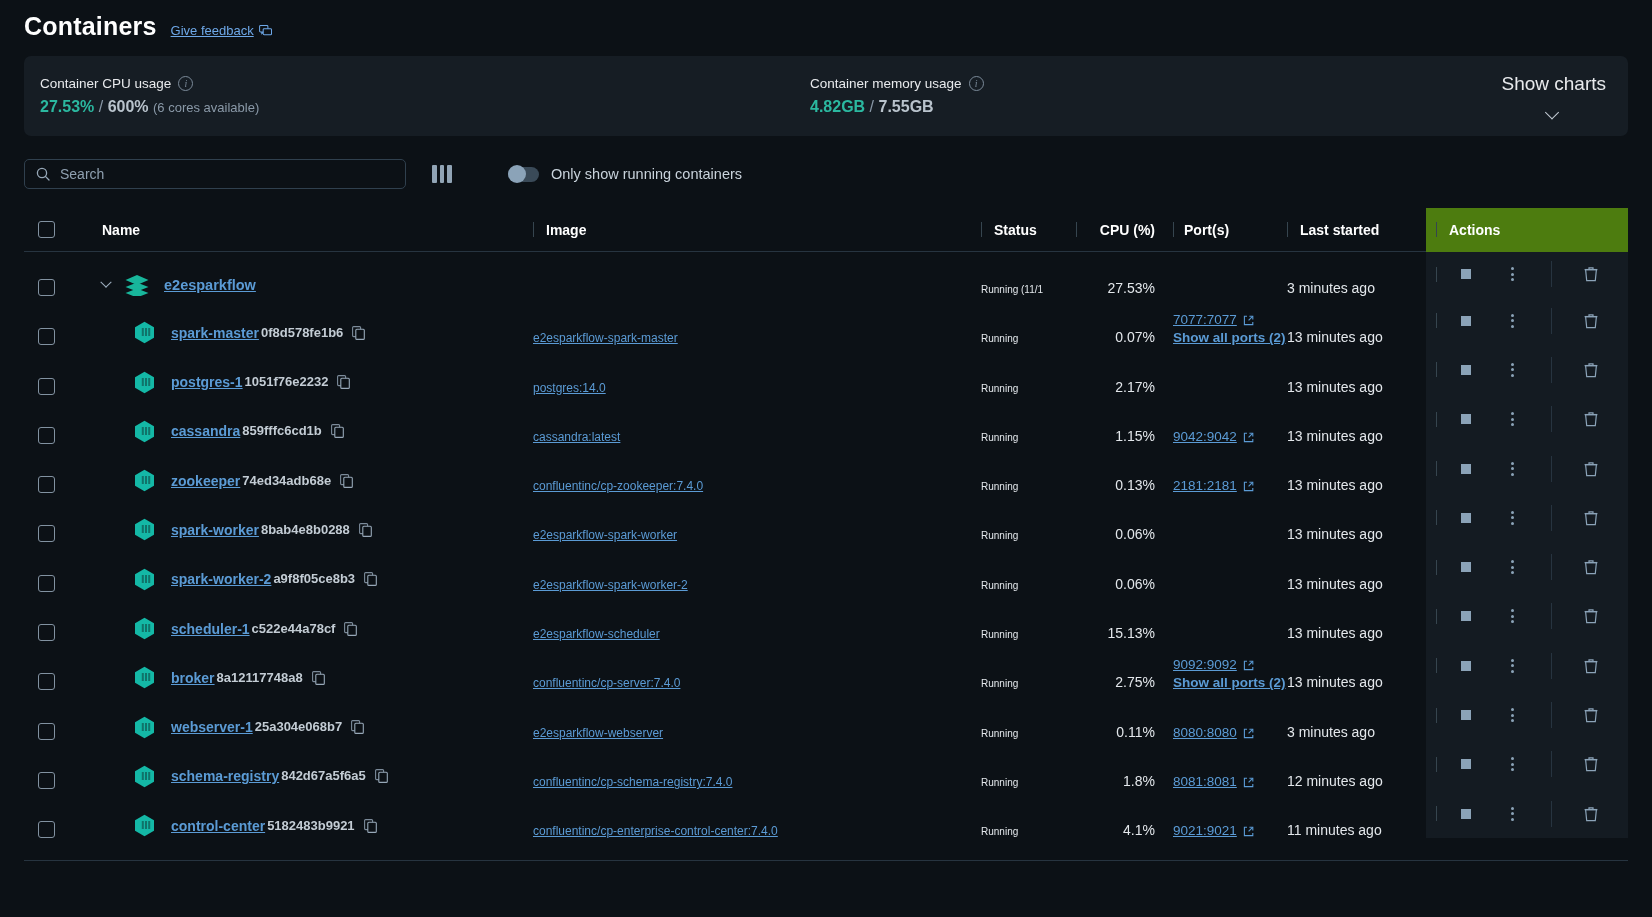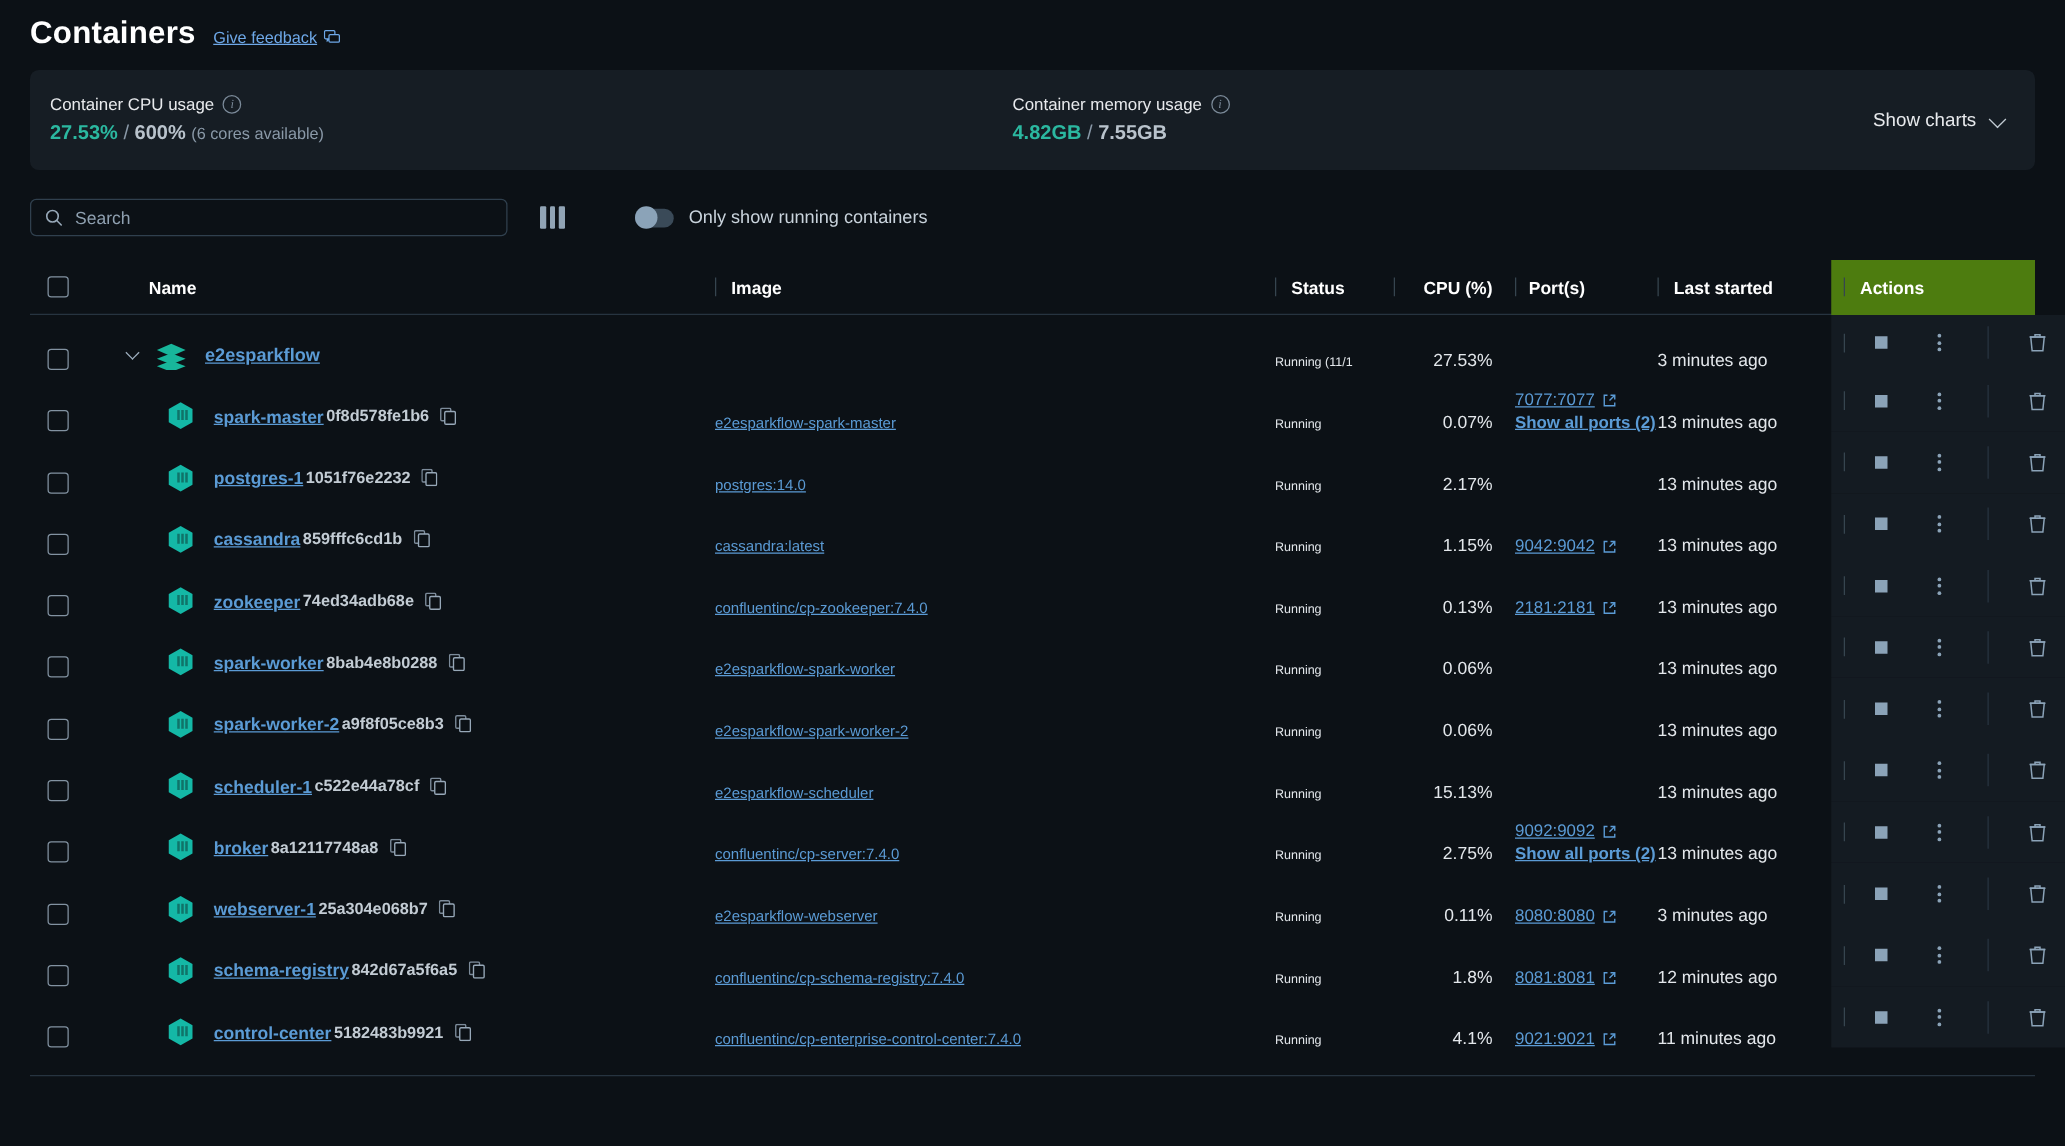--- a/index.html
+++ b/index.html
@@ -47,21 +47,21 @@
     cursor: pointer; display: inline-block;
   }
   .stat-value { font-size: 16px; }
   .stat-value .used { color: #2bb8a0; font-weight: bold; }
   .stat-value .sep { color: #8a99a8; }
   .stat-value .total { color: #b9c3cc; font-weight: bold; }
   .stat-value .note { color: #8a99a8; font-size: 13px; font-weight: normal; }
   .show-charts {
     position: absolute; right: 22px; top: 50%; transform: translateY(-50%);
     display: flex; align-items: center; gap: 12px;
-    font-size: 15px; color: #e8eaed; cursor: pointer;
+    font-size: 19px; color: #e8eaed; cursor: pointer; flex-direction: column;
   }
   .chev { width: 13px; height: 13px; position: relative; }
   .chev::after {
     content: ""; position: absolute; left: 0; top: 1px;
     width: 9px; height: 9px;
     border-right: 1.8px solid #c3ccd4; border-bottom: 1.8px solid #c3ccd4;
     transform: rotate(45deg);
   }
 
   
@@ -110,21 +110,21 @@
   .tbody { }
   .row {
     display: flex; align-items: flex-end;
     height: 49.3px; font-size: 14px;
   }
   .row.group { height: 44px; }
 
   
   .c-check { width: 62px; flex: none; display: flex; justify-content: flex-start; padding-left: 14px; }
   .c-name  { width: 447px; flex: none; display: flex; align-items: center; }
-  .c-image { width: 448px; flex: none; margin-left: 39px; }
+  .c-image { width: 448px; flex: none; }
   .c-status{ width: 95px; flex: none; }
   .c-cpu   { width: 97px; flex: none; text-align: right; padding-right: 18px; }
   .c-ports { width: 114px; flex: none; }
   .c-last  { width: 139px; flex: none; }
   .c-actions { flex: 1; display: flex; align-items: center; }
 
   .vdiv { width: 1px; height: 15px; background: #36454f; flex: none; }
 
   .checkbox {
     width: 17px; height: 17px; border-radius: 3px;
@@ -267,21 +267,21 @@
     </div>
   </div>
 
   <div class="table">
 
     <div class="thead">
       <div class="c-check">
         <span class="checkbox"></span>
       </div>
       <div class="c-name">
-        <span style="margin-left:33px">Name</span>
+        <span style="margin-left:16px">Name</span>
       </div>
       <div class="c-image" style="display:flex;align-items:center;gap:12px">
         <span class="vdiv"></span>
         <span>Image</span>
       </div>
       <div class="c-status" style="display:flex;align-items:center;gap:12px">
         <span class="vdiv"></span>
         <span>Status</span>
       </div>
       <div class="c-cpu" style="display:flex;align-items:center;justify-content:flex-end;gap:12px">

